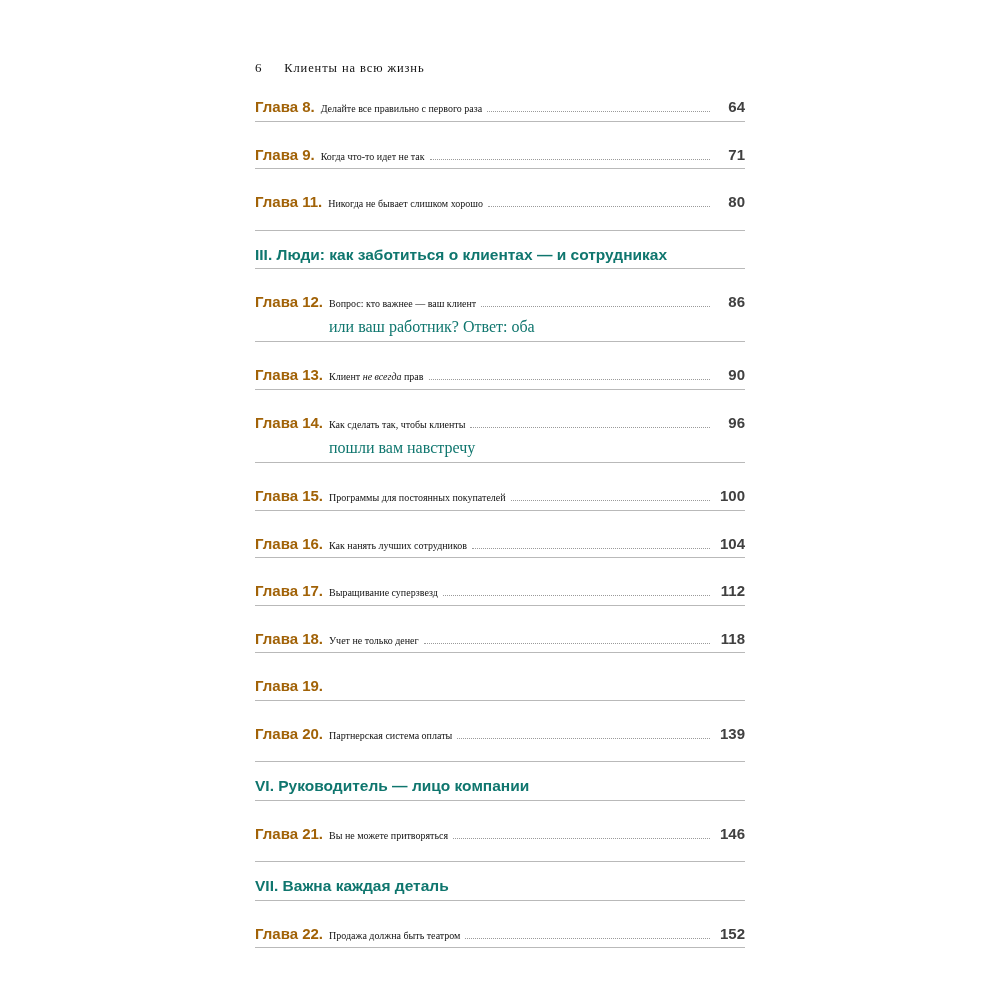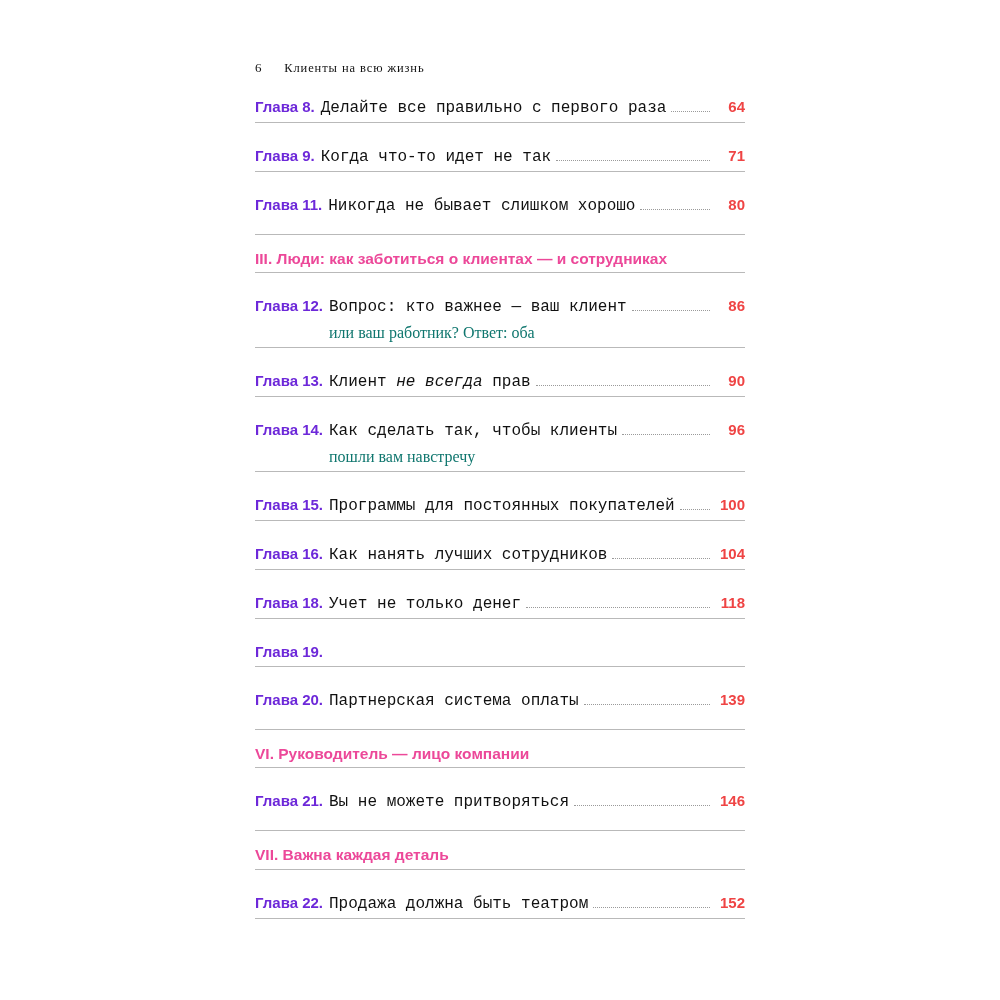--- a/index.html
+++ b/index.html
@@ -46,21 +46,21 @@
     font-size: 12.5px;
     letter-spacing: 0.9px;
   }
 
   
   .section-heading {
     font-family: "Liberation Sans", sans-serif;
     font-weight: bold;
     font-size: 15.5px;
     line-height: 1.45;
-    color: #ec4899;
+    color: #0f766e;
     border-top: 1px solid #b9b9b9;
     padding-top: 13px;
     margin-top: 14px;
     margin-bottom: 2px;
   }
 
   .entry {
     display: flex;
     align-items: baseline;
     border-top: 1px solid #b9b9b9;
@@ -72,57 +72,57 @@
   .entry.no-rule {
     border-top: none;
     padding-top: 0;
   }
   .entry .label {
     font-family: "Liberation Sans", sans-serif;
     font-weight: bold;
     font-size: 15px;
     white-space: nowrap;
     margin-right: 6px;
-    color: #6d28d9;
+    color: #a16207;
   }
   .entry .title-wrap {
     flex: 1 1 auto;
     display: block;
     font-family: "Liberation Serif", serif;
     font-size: 16px;
     color: #111;
     position: relative;
     min-width: 0;
   }
   .entry .title-line {
     display: flex;
     align-items: baseline;
     width: 100%;
   }
   .entry .title {
-    font-family: Liberation Mono, monospace;
-    font-size: 16px;
+    font-family: Liberation Serif, serif;
+    font-size: 10px;
     white-space: nowrap;
   }
   .entry .title em {
     font-style: italic;
     margin-top: 42px;
   }
   .entry .dots {
     flex: 1 1 auto;
     border-bottom: 1.5px dotted #9a9a9a;
     margin: 0 5px 4px 5px;
     min-width: 6px;
     height: 0;
   }
   .entry .page-num {
     font-family: "Liberation Sans", sans-serif;
     font-weight: bold;
     font-size: 15px;
-    color: #ef4444;
+    color: #404040;
     white-space: nowrap;
     text-align: right;
     min-width: 30px;
   }
   .entry .second-line {
     display: block;
     font-family: "Liberation Serif", serif;
     font-size: 16px;
     color: #0f766e;
     margin-top: 2px;
@@ -217,20 +217,30 @@
           <span class="label">Глава 16.</span>
           <span class="title-wrap">
             <span class="title-line">
               <span class="title">Как нанять лучших сотрудников</span>
               <span class="dots"></span>
               <span class="page-num">104</span>
             </span>
           </span>
         </div>
         <div class="entry">
+          <span class="label">Глава 17.</span>
+          <span class="title-wrap">
+            <span class="title-line">
+              <span class="title">Выращивание суперзвезд</span>
+              <span class="dots"></span>
+              <span class="page-num">112</span>
+            </span>
+          </span>
+        </div>
+        <div class="entry">
           <span class="label">Глава 18.</span>
           <span class="title-wrap">
             <span class="title-line">
               <span class="title">Учет не только денег</span>
               <span class="dots"></span>
               <span class="page-num">118</span>
             </span>
           </span>
         </div>
         <div class="entry">

